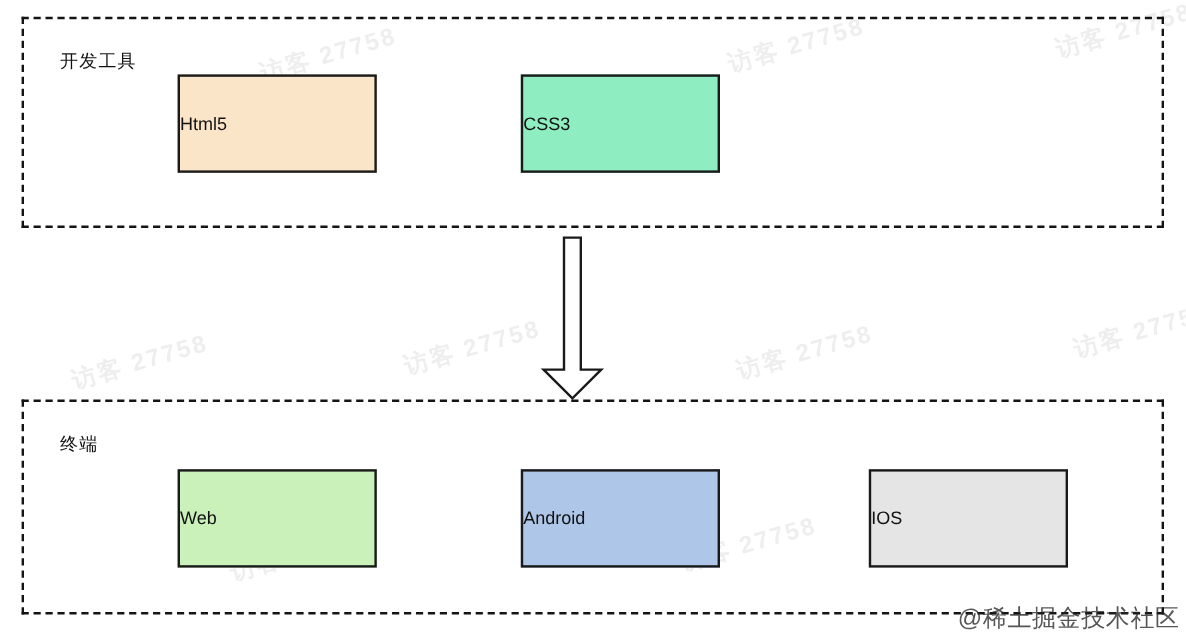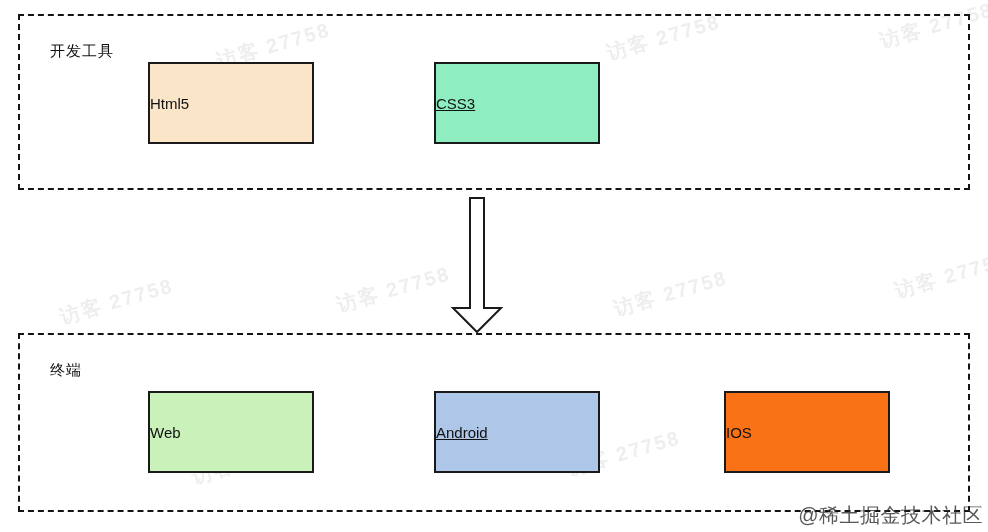--- a/index.html
+++ b/index.html
@@ -35,21 +35,21 @@
     border: 2px solid #1a1a1a;
     display: flex;
     align-items: center;
     justify-content: flex-start;
     font-size: 15px;
     color: #111111;
   }
   .group-top .node    { top: 46px; }
   .group-bottom .node { top: 56px; }
   .node-pos-0 { left: 128px; }
-  .node-pos-1 { left: 414px; text-decoration: underline; }
+  .node-pos-1 { left: 414px; }
   .node-pos-2 { left: 704px; }
 
   .arrow-svg {
     position: absolute;
     left: 440px; top: 195px;
     width: 75px; height: 142px;
   }
 
   .watermark {
     position: absolute;
@@ -118,20 +118,20 @@
     <span class="group-label">终端</span>
 
     <div class="node node-pos-1" style="background-color: rgb(174, 198, 232);">
       <span>Android</span>
     </div>
 
     <div class="node node-pos-0" style="background-color: rgb(202, 241, 185);">
       <span>Web</span>
     </div>
 
-    <div class="node node-pos-2" style="background-color: #f97316;">
+    <div class="node node-pos-2" style="background-color: #e5e5e5;">
       <span>IOS</span>
     </div>
   </div>
 
   <span class="credit">@稀土掘金技术社区</span>
 
 </div>
 
 </body></html>

